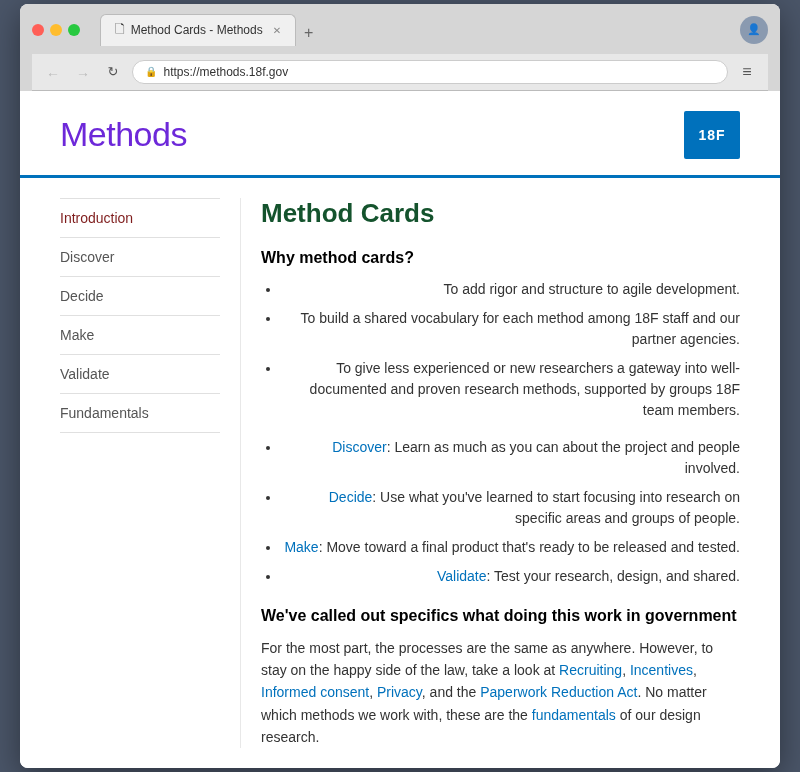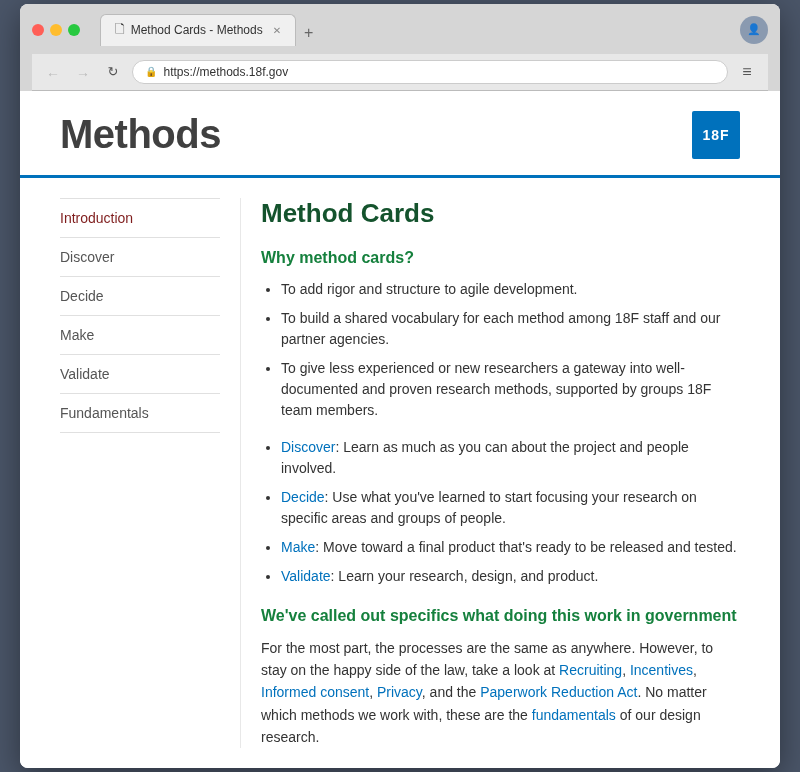--- a/index.html
+++ b/index.html
@@ -161,30 +161,30 @@
     
     .site-header {
       padding: 20px 40px 16px 40px;
       display: flex;
       align-items: center;
       justify-content: space-between;
       border-bottom: 3px solid #0071bc;
     }
 
     .site-logo {
-      font-size: 40px;
-      font-weight: 700;
-      color: #404040;
+      font-size: 34px;
+      font-weight: 400;
+      color: #6d28d9;
       letter-spacing: -0.5px;
     }
 
     .logo-badge {
       background: #0071bc;
       color: #fff;
-      width: 48px;
+      width: 56px;
       height: 48px;
       display: flex;
       align-items: center;
       justify-content: center;
       font-size: 14px;
       font-weight: 600;
       border-radius: 2px;
       letter-spacing: 1px;
     }
 
@@ -230,33 +230,34 @@
     .page-title {
       font-size: 26px;
       font-weight: 700;
       color: #14532d;
       margin-bottom: 20px;
     }
 
     .section-heading {
       font-size: 16px;
       font-weight: 700;
-      color: #15803d;
+      color: #000000;
       margin-bottom: 12px;
       margin-top: 20px;
     }
 
     .section-heading:first-of-type {
       margin-top: 0;
     }
 
     .bullet-list {
       list-style: disc;
       padding-left: 20px;
       margin-bottom: 16px;
+      text-align: right;
     }
 
     .bullet-list li {
       font-size: 14px;
       color: #333;
       line-height: 1.5;
       margin-bottom: 8px;
     }
 
     .link-text {
@@ -360,27 +361,27 @@
           <li>To add rigor and structure to agile development.</li>
           <li>To build a shared vocabulary for each method among 18F staff and our partner agencies.</li>
           <li>To give less experienced or new researchers a gateway into well-documented and proven research methods, supported by groups 18F team members.</li>
         </ul>
 
         <ul class="bullet-list">
           <li>
             <a href="#" class="link-text">Discover</a><span>: Learn as much as you can about the project and people involved.</span>
           </li>
           <li>
-            <a href="#" class="link-text">Decide</a><span>: Use what you've learned to start focusing your research on specific areas and groups of people.</span>
+            <a href="#" class="link-text">Decide</a><span>: Use what you've learned to start focusing into research on specific areas and groups of people.</span>
           </li>
           <li>
             <a href="#" class="link-text">Make</a><span>: Move toward a final product that's ready to be released and tested.</span>
           </li>
           <li>
-            <a href="#" class="link-text">Validate</a><span>: Learn your research, design, and product.</span>
+            <a href="#" class="link-text">Validate</a><span>: Test your research, design, and shared.</span>
           </li>
         </ul>
 
         <h2 class="section-heading">We've called out specifics what doing this work in government</h2>
         <p class="body-text">
           <span>For the most part, the processes are the same as anywhere. However, to stay on the happy side of the law, take a look at </span><a href="#" class="link-text">Recruiting</a><span>, </span><a href="#" class="link-text">Incentives</a><span>, </span><a href="#" class="link-text">Informed consent</a><span>, </span><a href="#" class="link-text">Privacy</a><span>, and the </span><a href="#" class="link-text">Paperwork Reduction Act</a><span>. No matter which methods we work with, these are the </span><a href="#" class="link-text">fundamentals</a><span> of our design research.</span>
         </p>
       </main>
     </div>
   </div>

